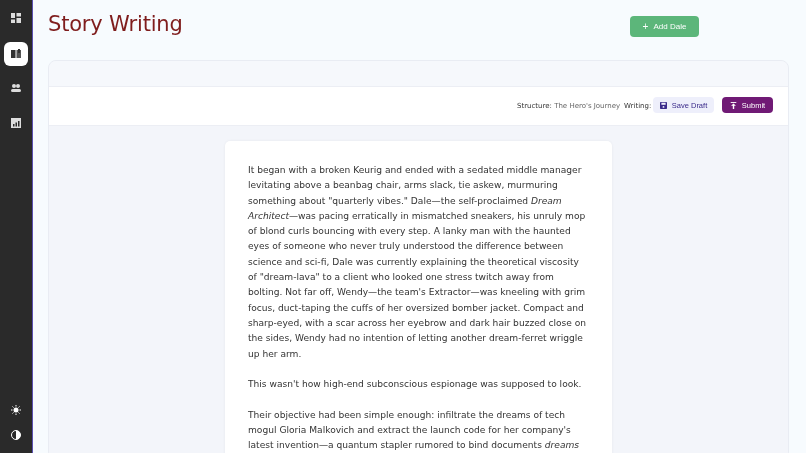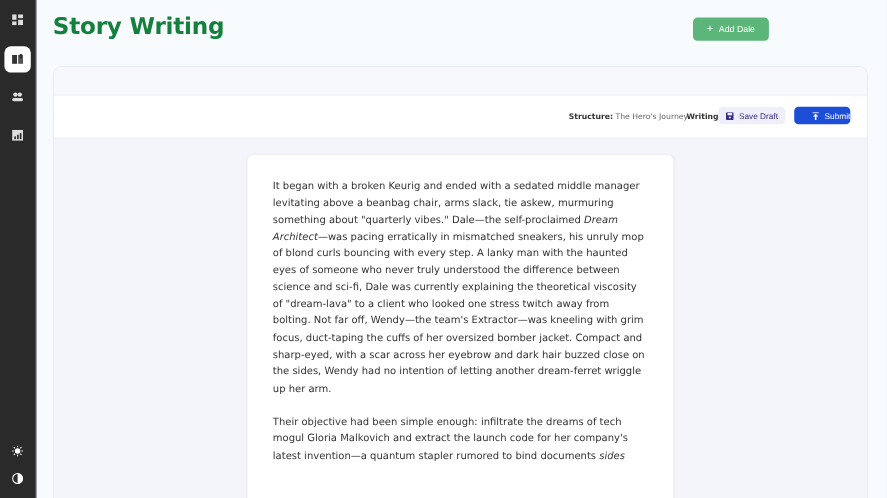--- a/index.html
+++ b/index.html
@@ -3,33 +3,33 @@
 <meta charset="utf-8">
 <style>
   * { box-sizing: border-box; margin: 0; padding: 0; }
   html, body { width: 806px; height: 453px; overflow: hidden; }
   body { font-family: "DejaVu Sans", sans-serif; background: #f7fbfe; position: relative; }
   .sidebar { position: absolute; left: 0; top: 0; width: 33px; height: 453px; background: #2a2a2a; border-right: 1px solid #5a4fb0; }
   .sb-btn { position: absolute; left: 4px; width: 24px; height: 24px; border-radius: 6px; display: flex; align-items: center; justify-content: center; cursor: pointer; }
   .sb-btn.active { background: #ffffff; }
   .sb-btn svg { width: 10px; height: 10px; }
   .main { position: absolute; left: 34px; top: 0; right: 0; bottom: 0; background: #f7fbfe; }
-  .title { position: absolute; left: 14px; top: 12px; font-size: 21px; color: #15803d; font-weight: bold; letter-spacing: -0.2px; }
+  .title { position: absolute; left: 14px; top: 12px; font-size: 21px; color: #7f1d1d; font-weight: normal; letter-spacing: -0.2px; }
   .btn { position: absolute; height: 21px; border-radius: 4px; font-size: 8px; display: flex; align-items: center; justify-content: center; gap: 5px; cursor: pointer; border: none; }
   .btn-add { left: 596px; top: 16px; width: 69px; background: #5cb67a; color: #fff; }
   .btn-help { left: 673px; top: 16px; width: 82px; background: #3a1a9c; color: #fff; }
   .panel { position: absolute; left: 14px; top: 60px; width: 741px; height: 400px; background: #f3f5fa; border: 1px solid #e9ecf3; border-radius: 8px; overflow: hidden; }
   .tabs { height: 26px; background: #f6f8fc; position: relative; border-bottom: 1px solid #eceef4; }
   .tab { position: absolute; top: 0; height: 26px; font-size: 7px; color: #666; display: flex; align-items: center; justify-content: center; cursor: pointer; margin-top: 20px; }
   .tab.active { color: #3a2a8a; border-bottom: 2px solid #3a2a9c; }
   .toolbar { height: 39px; background: #ffffff; position: relative; border-bottom: 1px solid #eceef4; }
   .meta { position: absolute; top: 15px; font-size: 7px; color: #666; }
-  .meta b { color: #333; font-weight: bold; padding-left: 32px; }
+  .meta b { color: #333; font-weight: normal; padding-left: 32px; }
   .btn-save { left: 604px; top: 10px; width: 61px; height: 16px; background: #eeeffb; color: #3a2a8a; font-size: 7.5px; align-items: center; }
-  .btn-submit { left: 673px; top: 10px; width: 51px; height: 16px; background: #1d4ed8; color: #fff; font-size: 7.5px; justify-content: flex-end; }
+  .btn-submit { left: 673px; top: 10px; width: 51px; height: 16px; background: #701a75; color: #fff; font-size: 7.5px; }
   .doc-area { position: absolute; left: 0; top: 66px; right: 0; bottom: 0; background: #f3f5fa; }
   .doc { position: absolute; left: 176px; top: 14px; width: 387px; height: 340px; background: #fff; border-radius: 5px; box-shadow: 0 0 3px rgba(0,0,0,0.06); padding: 22px 22px 0 23px; }
   .doc p { font-size: 9.1px; line-height: 15.3px; color: #333; margin-bottom: 15.3px; }
   .doc p i { font-style: italic; }
 </style>
 </head>
 <body>
 
 <div class="sidebar">
   <div class="sb-btn" style="top:6px">
@@ -119,17 +119,18 @@
         <svg width="7" height="7" viewBox="0 0 10 10">
             <rect x="1" y="0" width="8" height="1.3" fill="#fff"></rect>
             <path d="M5 2 L8.5 5.5 L6 5.5 L6 10 L4 10 L4 5.5 L1.5 5.5 Z" fill="#fff"></path>
           </svg>
         <span>Submit</span>
       </button>
     </div>
     <div class="doc-area">
       <div class="doc">
         <p><span>It began with a broken Keurig and ended with a sedated middle manager levitating above a beanbag chair, arms slack, tie askew, murmuring something about "quarterly vibes." Dale—the self-proclaimed </span><i>Dream Architect</i><span>—was pacing erratically in mismatched sneakers, his unruly mop of blond curls bouncing with every step. A lanky man with the haunted eyes of someone who never truly understood the difference between science and sci-fi, Dale was currently explaining the theoretical viscosity of "dream-lava" to a client who looked one stress twitch away from bolting. Not far off, Wendy—the team's Extractor—was kneeling with grim focus, duct-taping the cuffs of her oversized bomber jacket. Compact and sharp-eyed, with a scar across her eyebrow and dark hair buzzed close on the sides, Wendy had no intention of letting another dream-ferret wriggle up her arm.</span></p>
-        <p><span>Their objective had been simple enough: infiltrate the dreams of tech mogul Gloria Malkovich and extract the launch code for her company's latest invention—a quantum stapler rumored to bind documents </span><i>sides</i></p>
+        <p><span>This wasn't how high-end subconscious espionage was supposed to look.</span></p>
+        <p><span>Their objective had been simple enough: infiltrate the dreams of tech mogul Gloria Malkovich and extract the launch code for her company's latest invention—a quantum stapler rumored to bind documents </span><i>dreams</i></p>
       </div>
     </div>
   </div>
 </div>
 
 </body></html>

